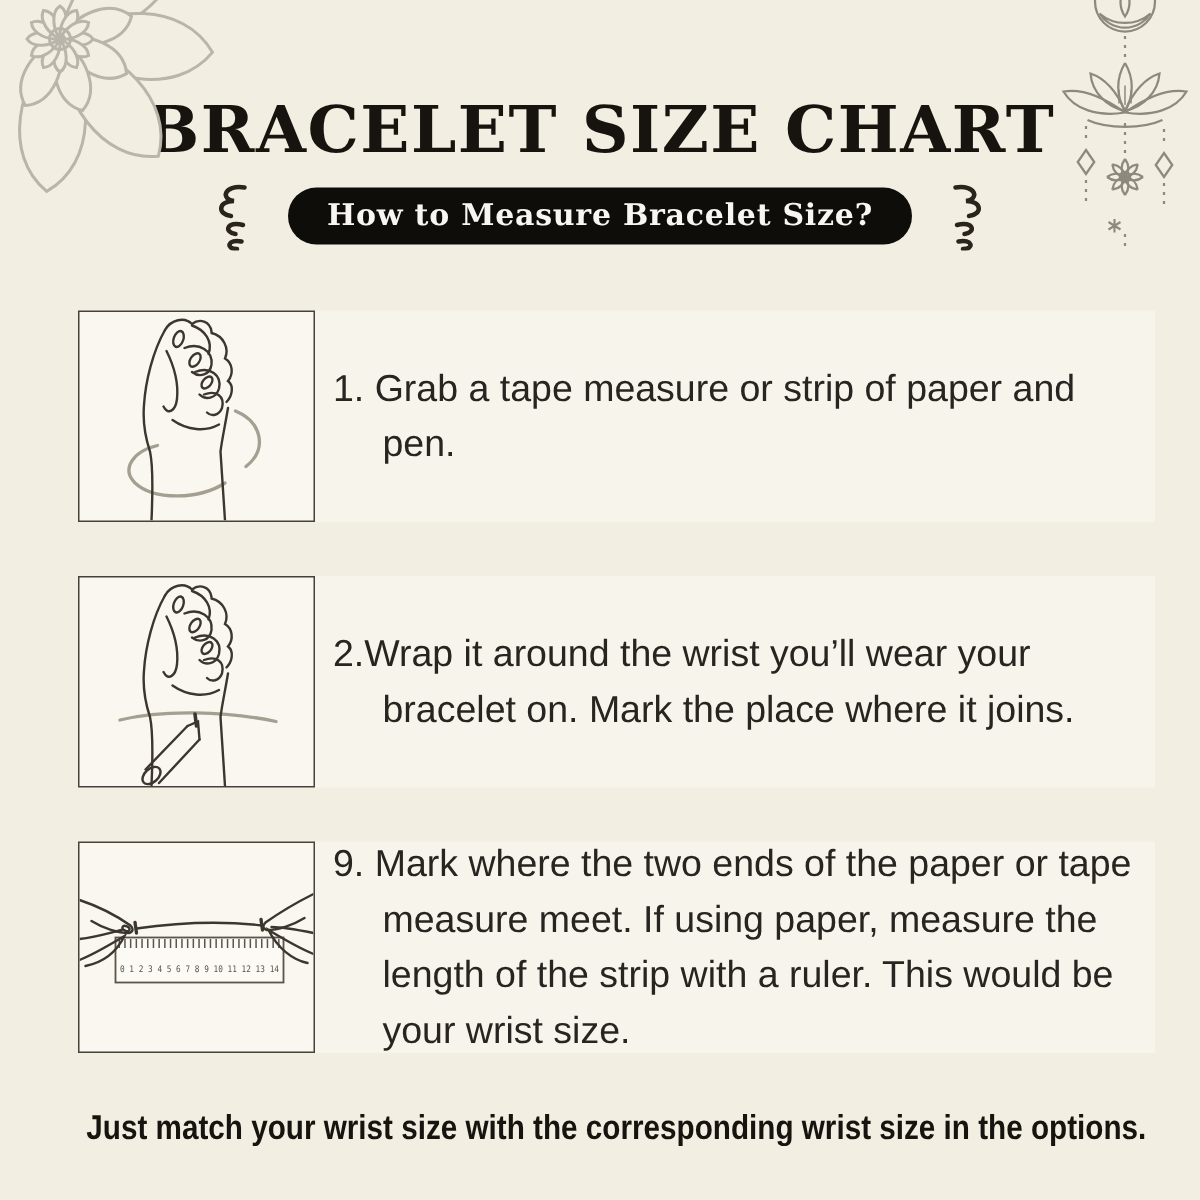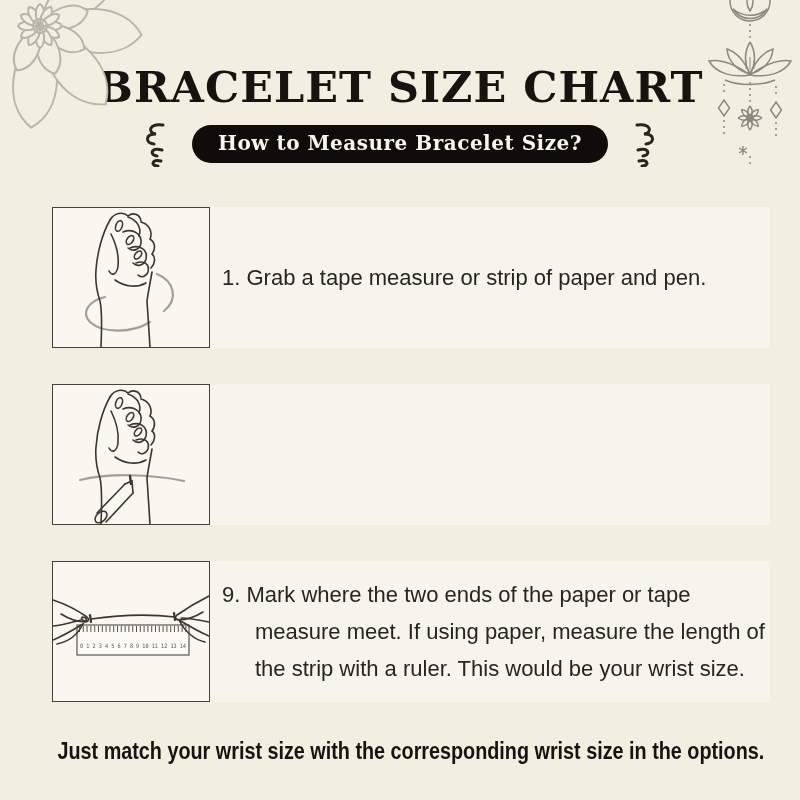--- a/index.html
+++ b/index.html
@@ -32,21 +32,21 @@
   .step-row{
     display:flex;align-items:center;background:var(--panel-bg);
     height:141px;margin-bottom:36px;
   }
   .step-box{
     width:156px;height:139px;border:1px solid var(--box-border);
     background:var(--box-bg);flex:none;overflow:hidden;
   }
   .step-text{
     flex:1;margin:0;padding-left:45px;padding-right:4px;text-indent:-33px;
-    font-size:22px;line-height:37px;color:var(--text);
+    font-size:25px;line-height:37px;color:var(--text);
   }
   .page-footer{margin-top:15px;text-align:center;color:var(--ink);}
   .footer-squeeze{
     display:inline-block;white-space:nowrap;font-weight:700;font-size:23px;
     transform:scaleX(.86);transform-origin:center;
   }
   svg .dark{stroke:var(--art-dark);fill:none;stroke-width:1.6;stroke-linecap:round;}
   svg .tape{stroke:var(--tape-gray);fill:none;stroke-width:2.2;stroke-linecap:round;}
   svg .gray{stroke:#8d897e;fill:none;stroke-width:1.5;}
 </style>
@@ -193,20 +193,21 @@
           <path d="M58,26 C63,36 66,48 65,58 C64,66 59,69 56,63"></path>
           <path d="M62,72 C72,79 84,80 93,75"></path>
           <path d="M77,91 L78,99" stroke-width="2.4"></path>
           <path d="M44,128 L72,99"></path>
           <path d="M53,137 L80,108"></path>
           <ellipse cx="48" cy="132" rx="7" ry="4.5" transform="rotate(-42 48 132)"></ellipse>
           <path d="M72,99 L79,96 L80,108"></path>
         </g>
       </svg>
     </div>
+    <p class="step-text">2.Wrap it around the wrist you’ll wear your bracelet on. Mark the place where it joins.</p>
   </div>
 
   <div class="step-row">
     <div class="step-box">
       <svg width="156" height="139" viewBox="0 0 156 139">
         <rect x="24" y="63" width="112" height="30" fill="#fcfaf4" stroke="#5a544c" stroke-width="1.2"></rect>
         <line x1="26" y1="67" x2="134" y2="67" stroke="#5a544c" stroke-width="6" stroke-dasharray="1 2.8"></line>
         <text x="27" y="86" font-size="6" fill="#5a544c" font-family="DejaVu Sans Mono, monospace" textLength="106" lengthAdjust="spacingAndGlyphs">0 1 2 3 4 5 6 7 8 9 10 11 12 13 14</text>
         <g class="dark" stroke-width="1.4">
           <path d="M38,57 C66,53 96,52 122,55"></path>

